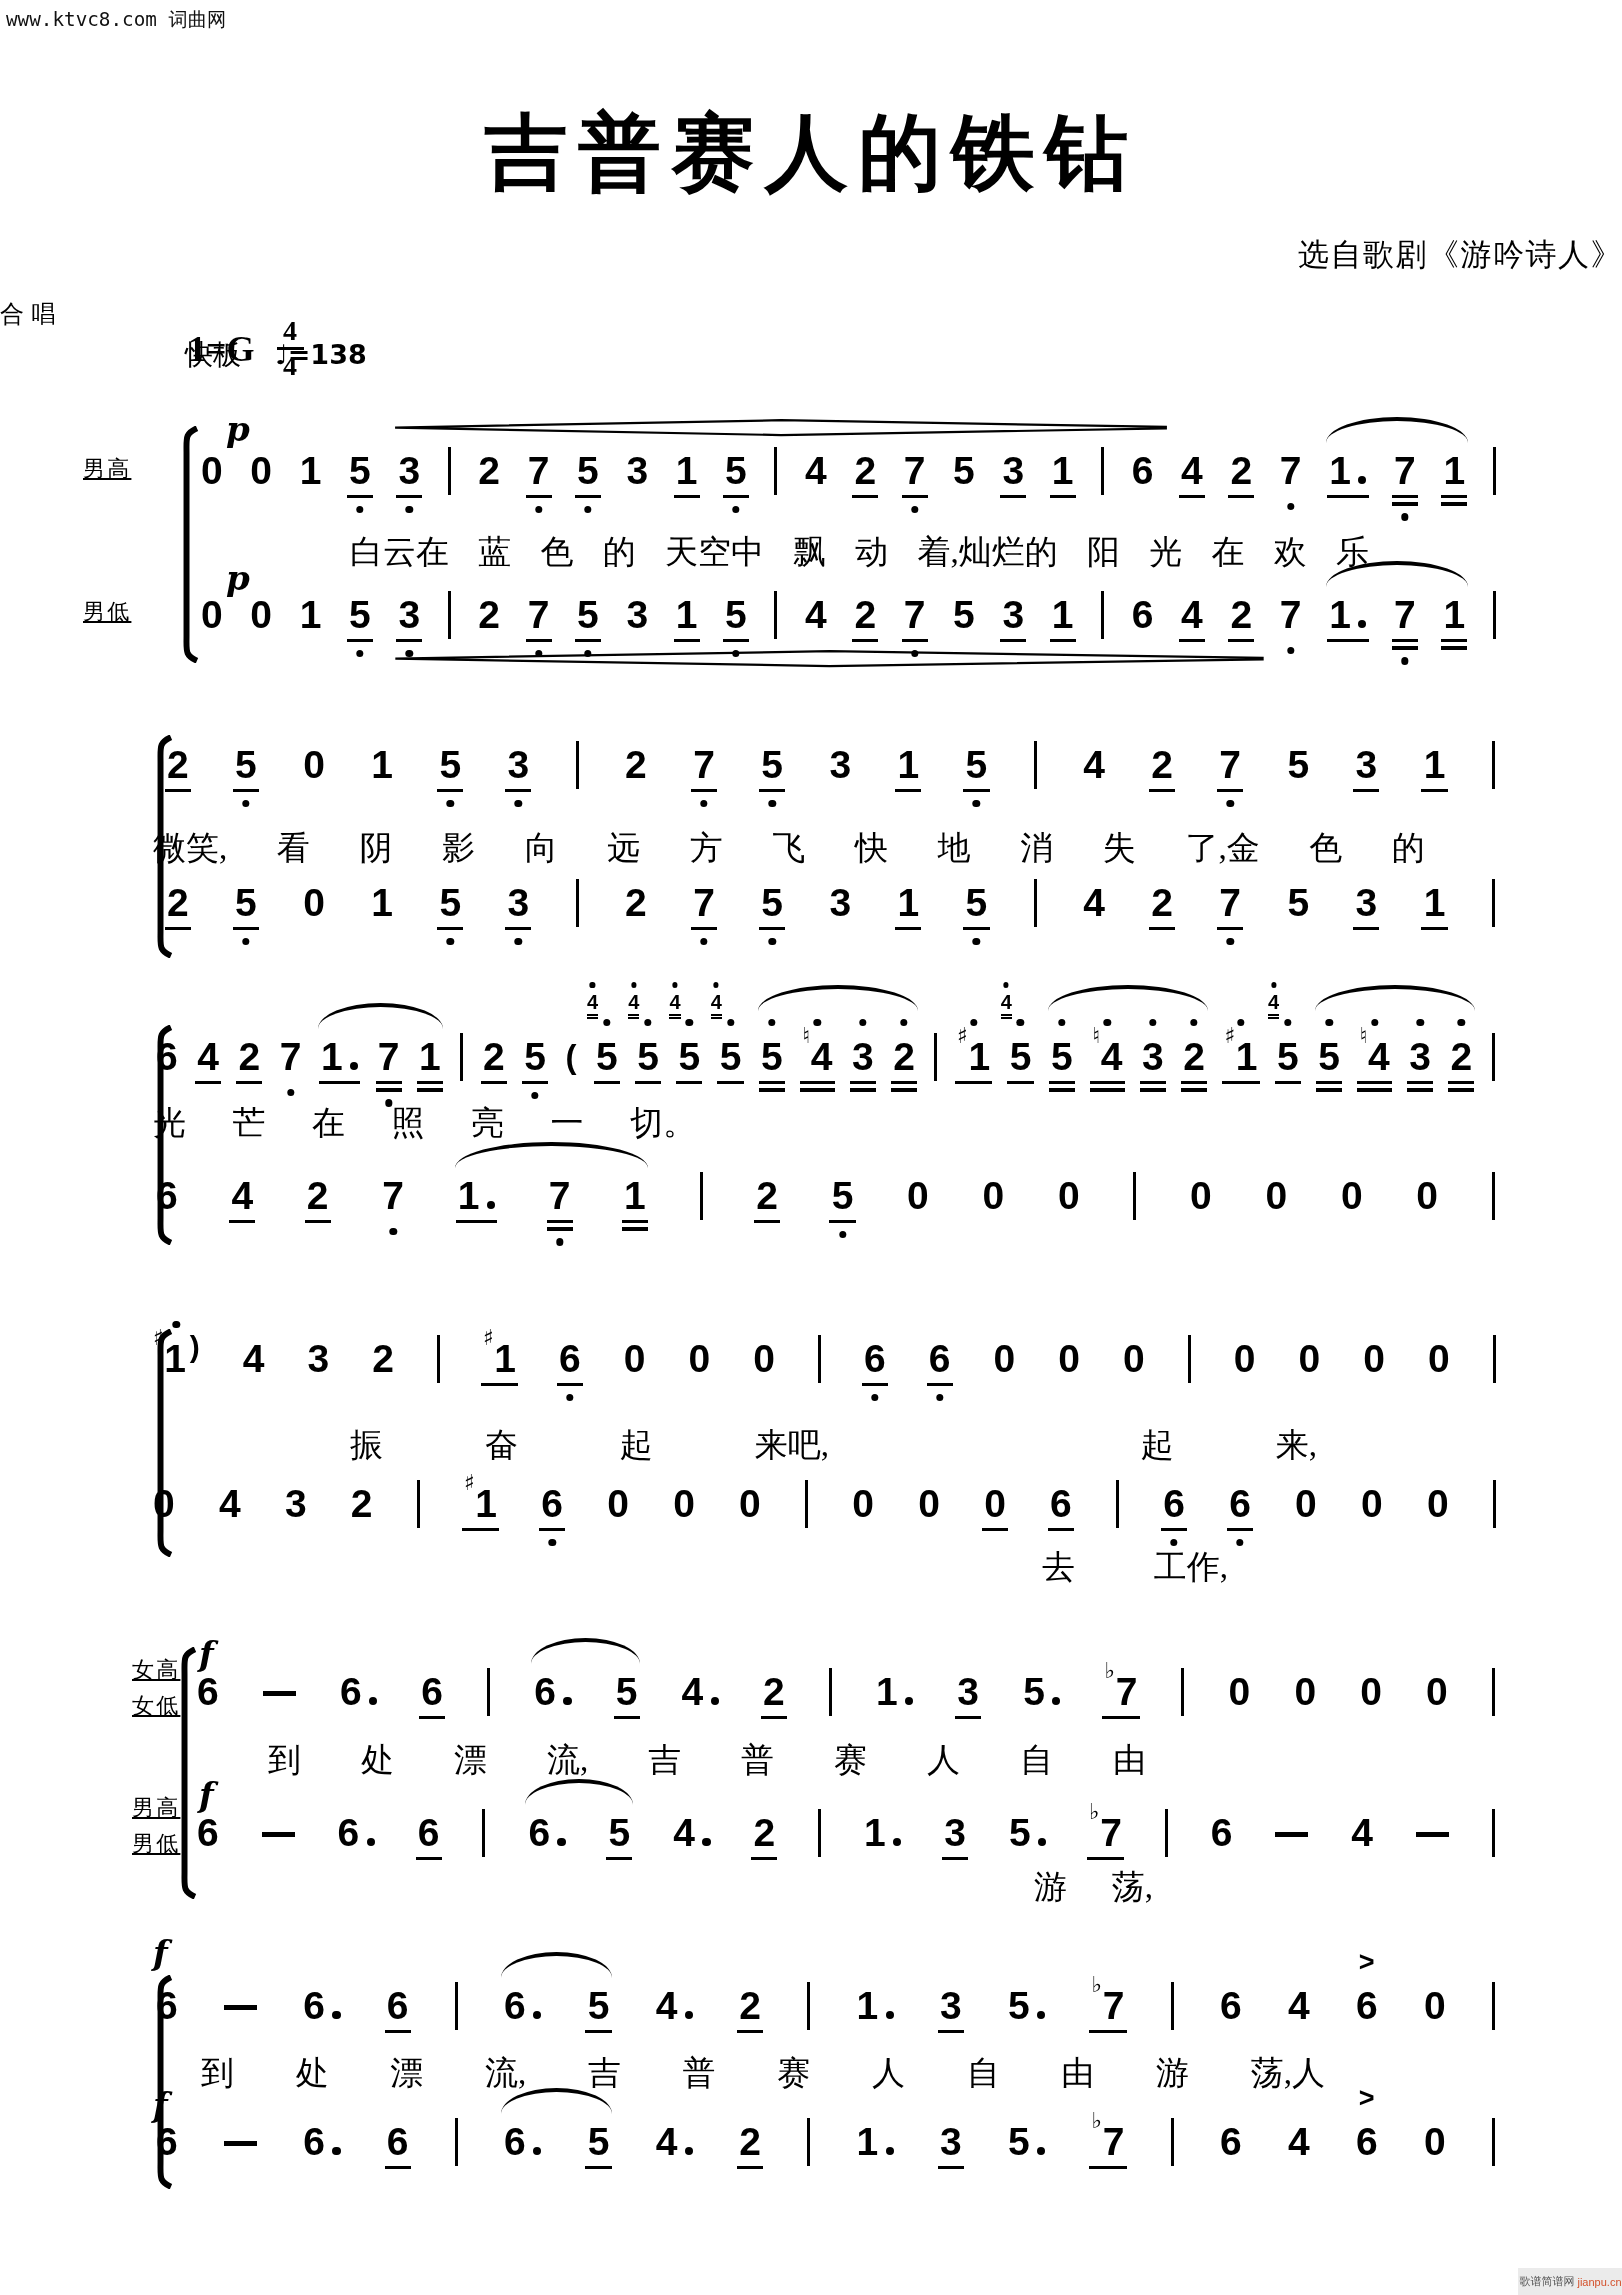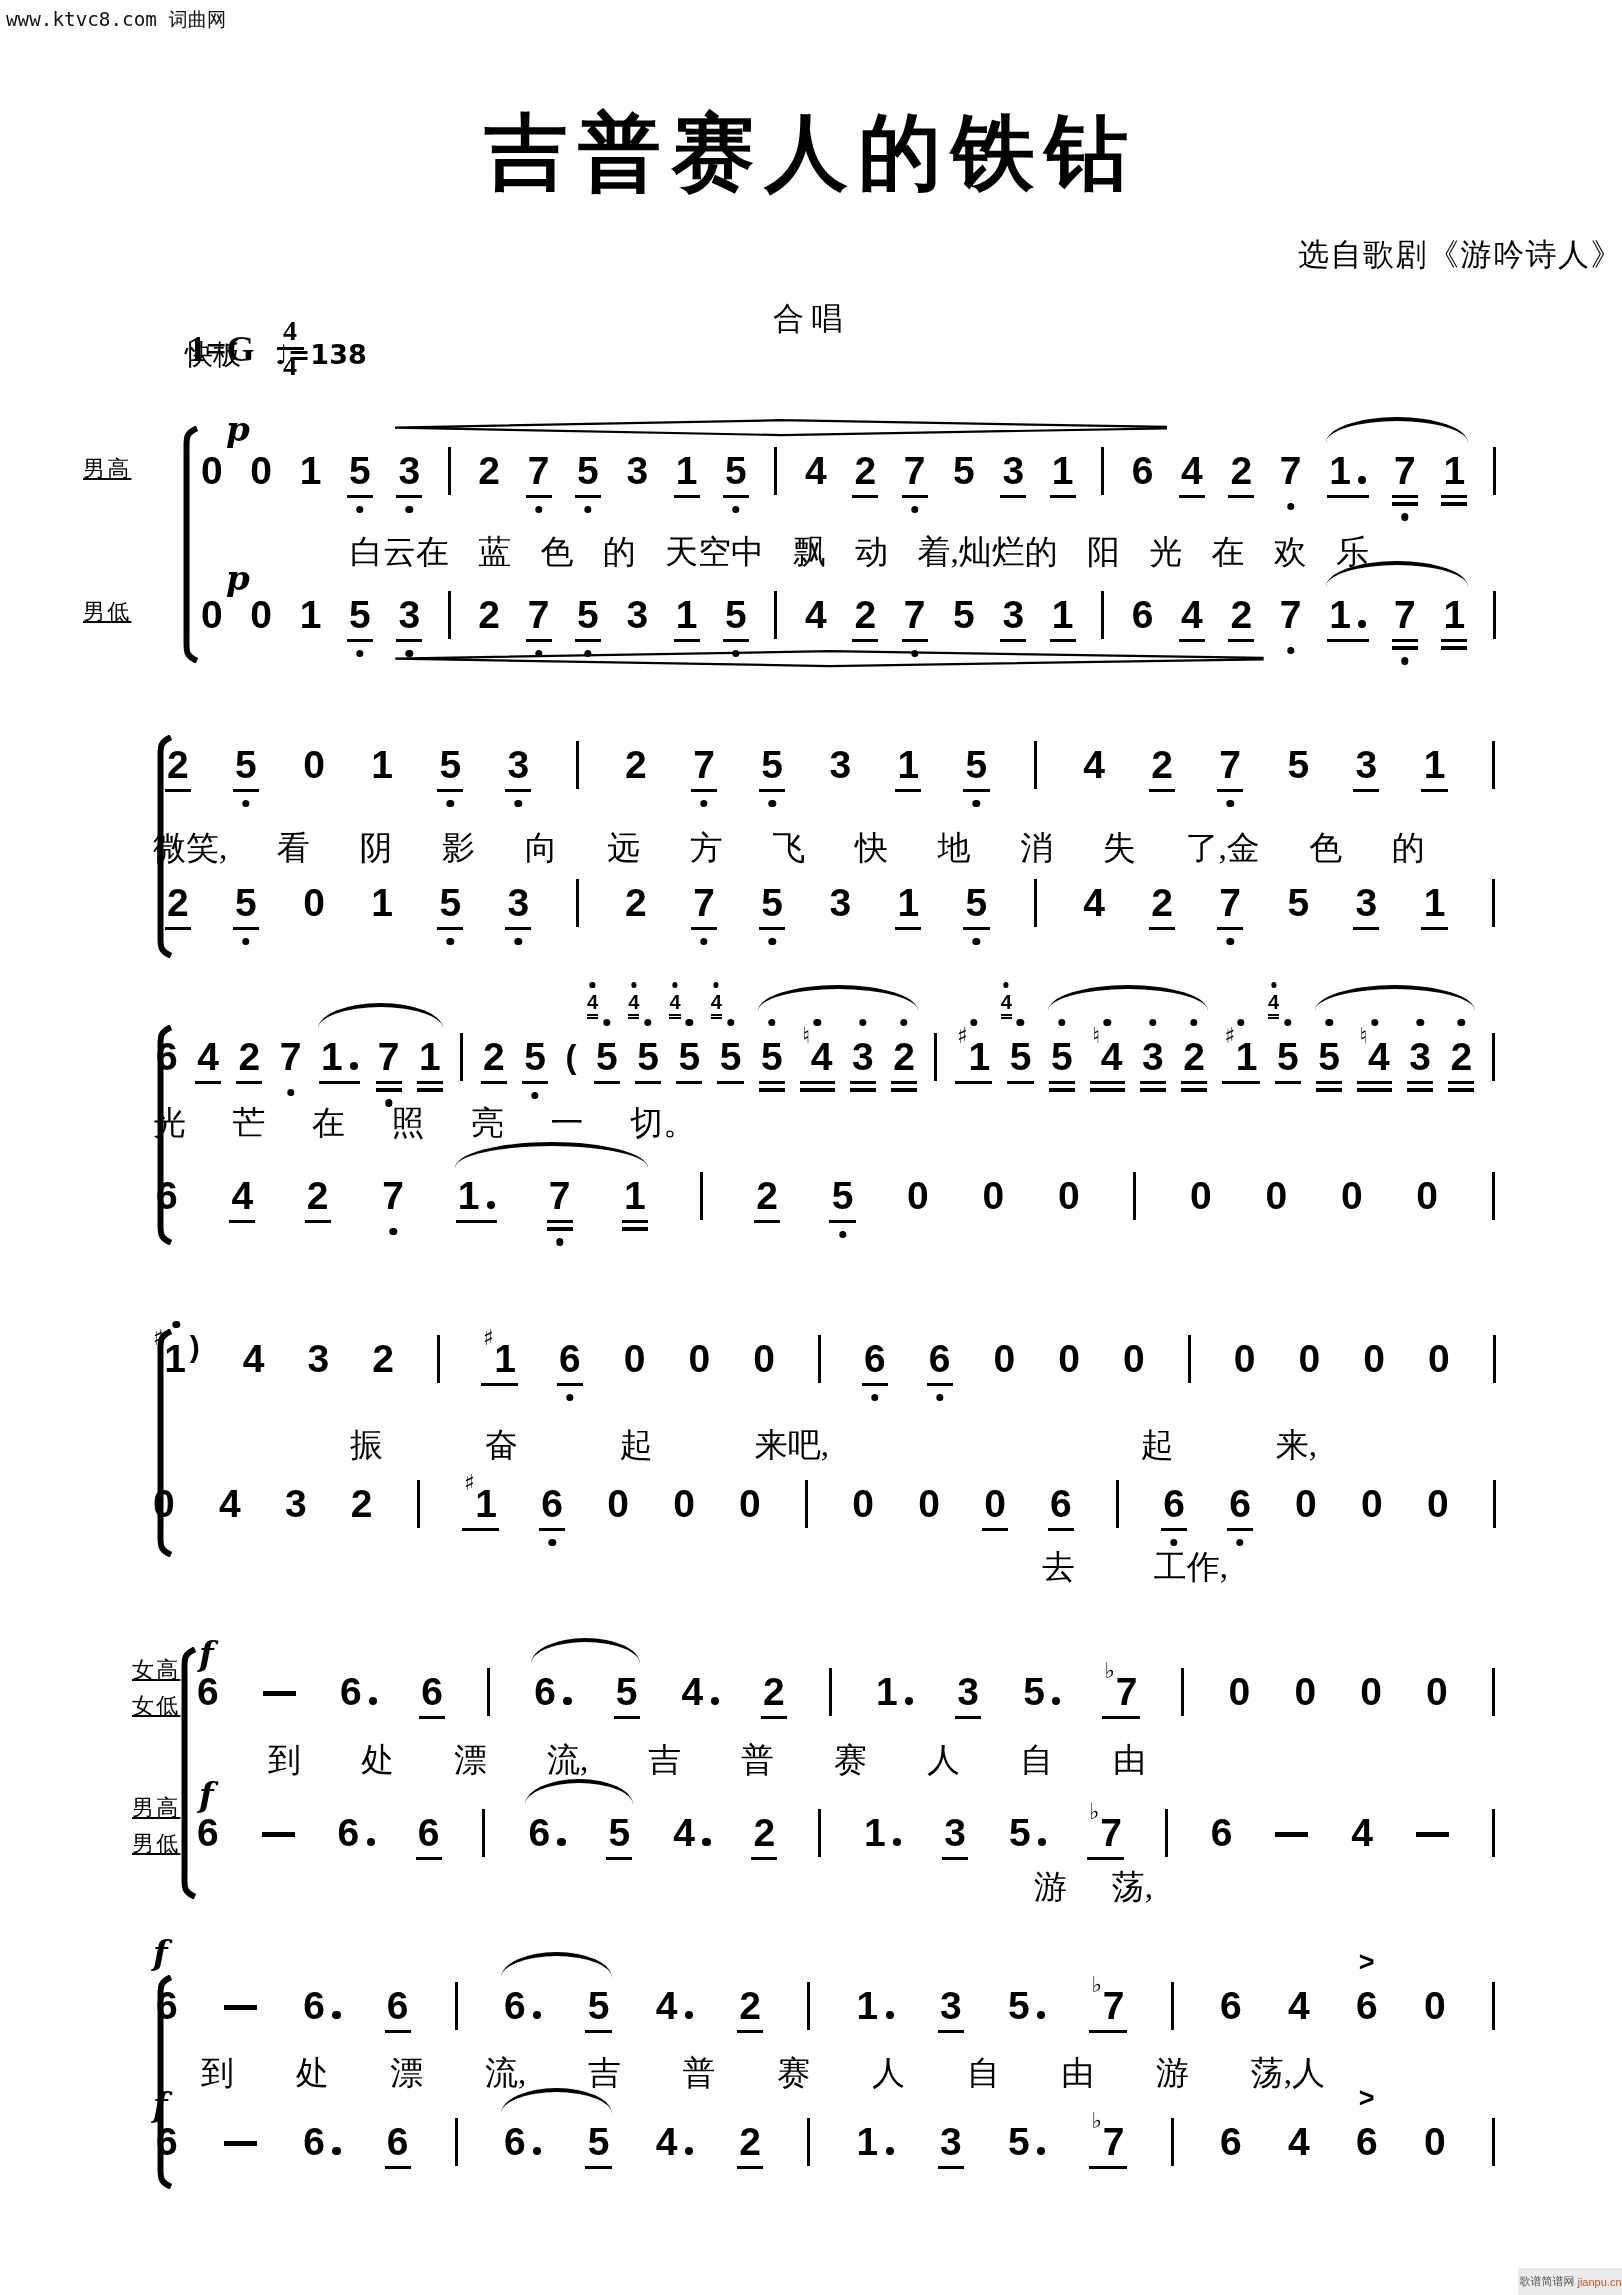--- a/index.html
+++ b/index.html
@@ -4,21 +4,21 @@
 <style>
   html,body{margin:0;padding:0;}
   body{width:1623px;height:2295px;background:#fff;position:relative;
        font-family:"Liberation Serif",serif;color:#000;overflow:hidden;}
 
   .wm-top{position:absolute;left:6px;top:6px;font:19.3px "DejaVu Sans Mono",monospace;color:#111;}
 
   .title{position:absolute;top:98px;left:0;width:100%;text-align:center;margin:0;
          font-family:"DejaVu Serif",serif;font-weight:bold;font-size:83px;letter-spacing:10.4px;}
   .subtitle{position:absolute;top:234px;left:0;width:100%;text-align:right;font-size:31px;letter-spacing:1.5px;}
-  .ensemble{position:absolute;top:298px;left:0;width:100%;text-align:center;font-size:31px;letter-spacing:7.4px;}
+  .ensemble{position:absolute;top:298px;left:0;width:100%;font-size:24px;letter-spacing:7.4px;}
 
   .keysig{position:absolute;left:188px;top:281px;display:flex;align-items:center;margin-top:36px;}
   .keysig .key{font-weight:bold;font-size:36px;font-family:"Liberation Serif",serif;}
   .meter{display:inline-flex;flex-direction:column;align-items:center;margin-left:22px;
          font-weight:bold;font-size:28px;line-height:1.0;font-family:"Liberation Serif",serif;}
   .fracbar{width:27px;height:3px;background:#000;margin:2.2px 0;}
 
   .tempo{position:absolute;left:185px;top:336px;display:flex;gap:34px;font-size:28px;align-items:baseline;}
   .tempo-mark{font-family:"DejaVu Sans",sans-serif;font-size:27px;font-weight:bold;}
 

